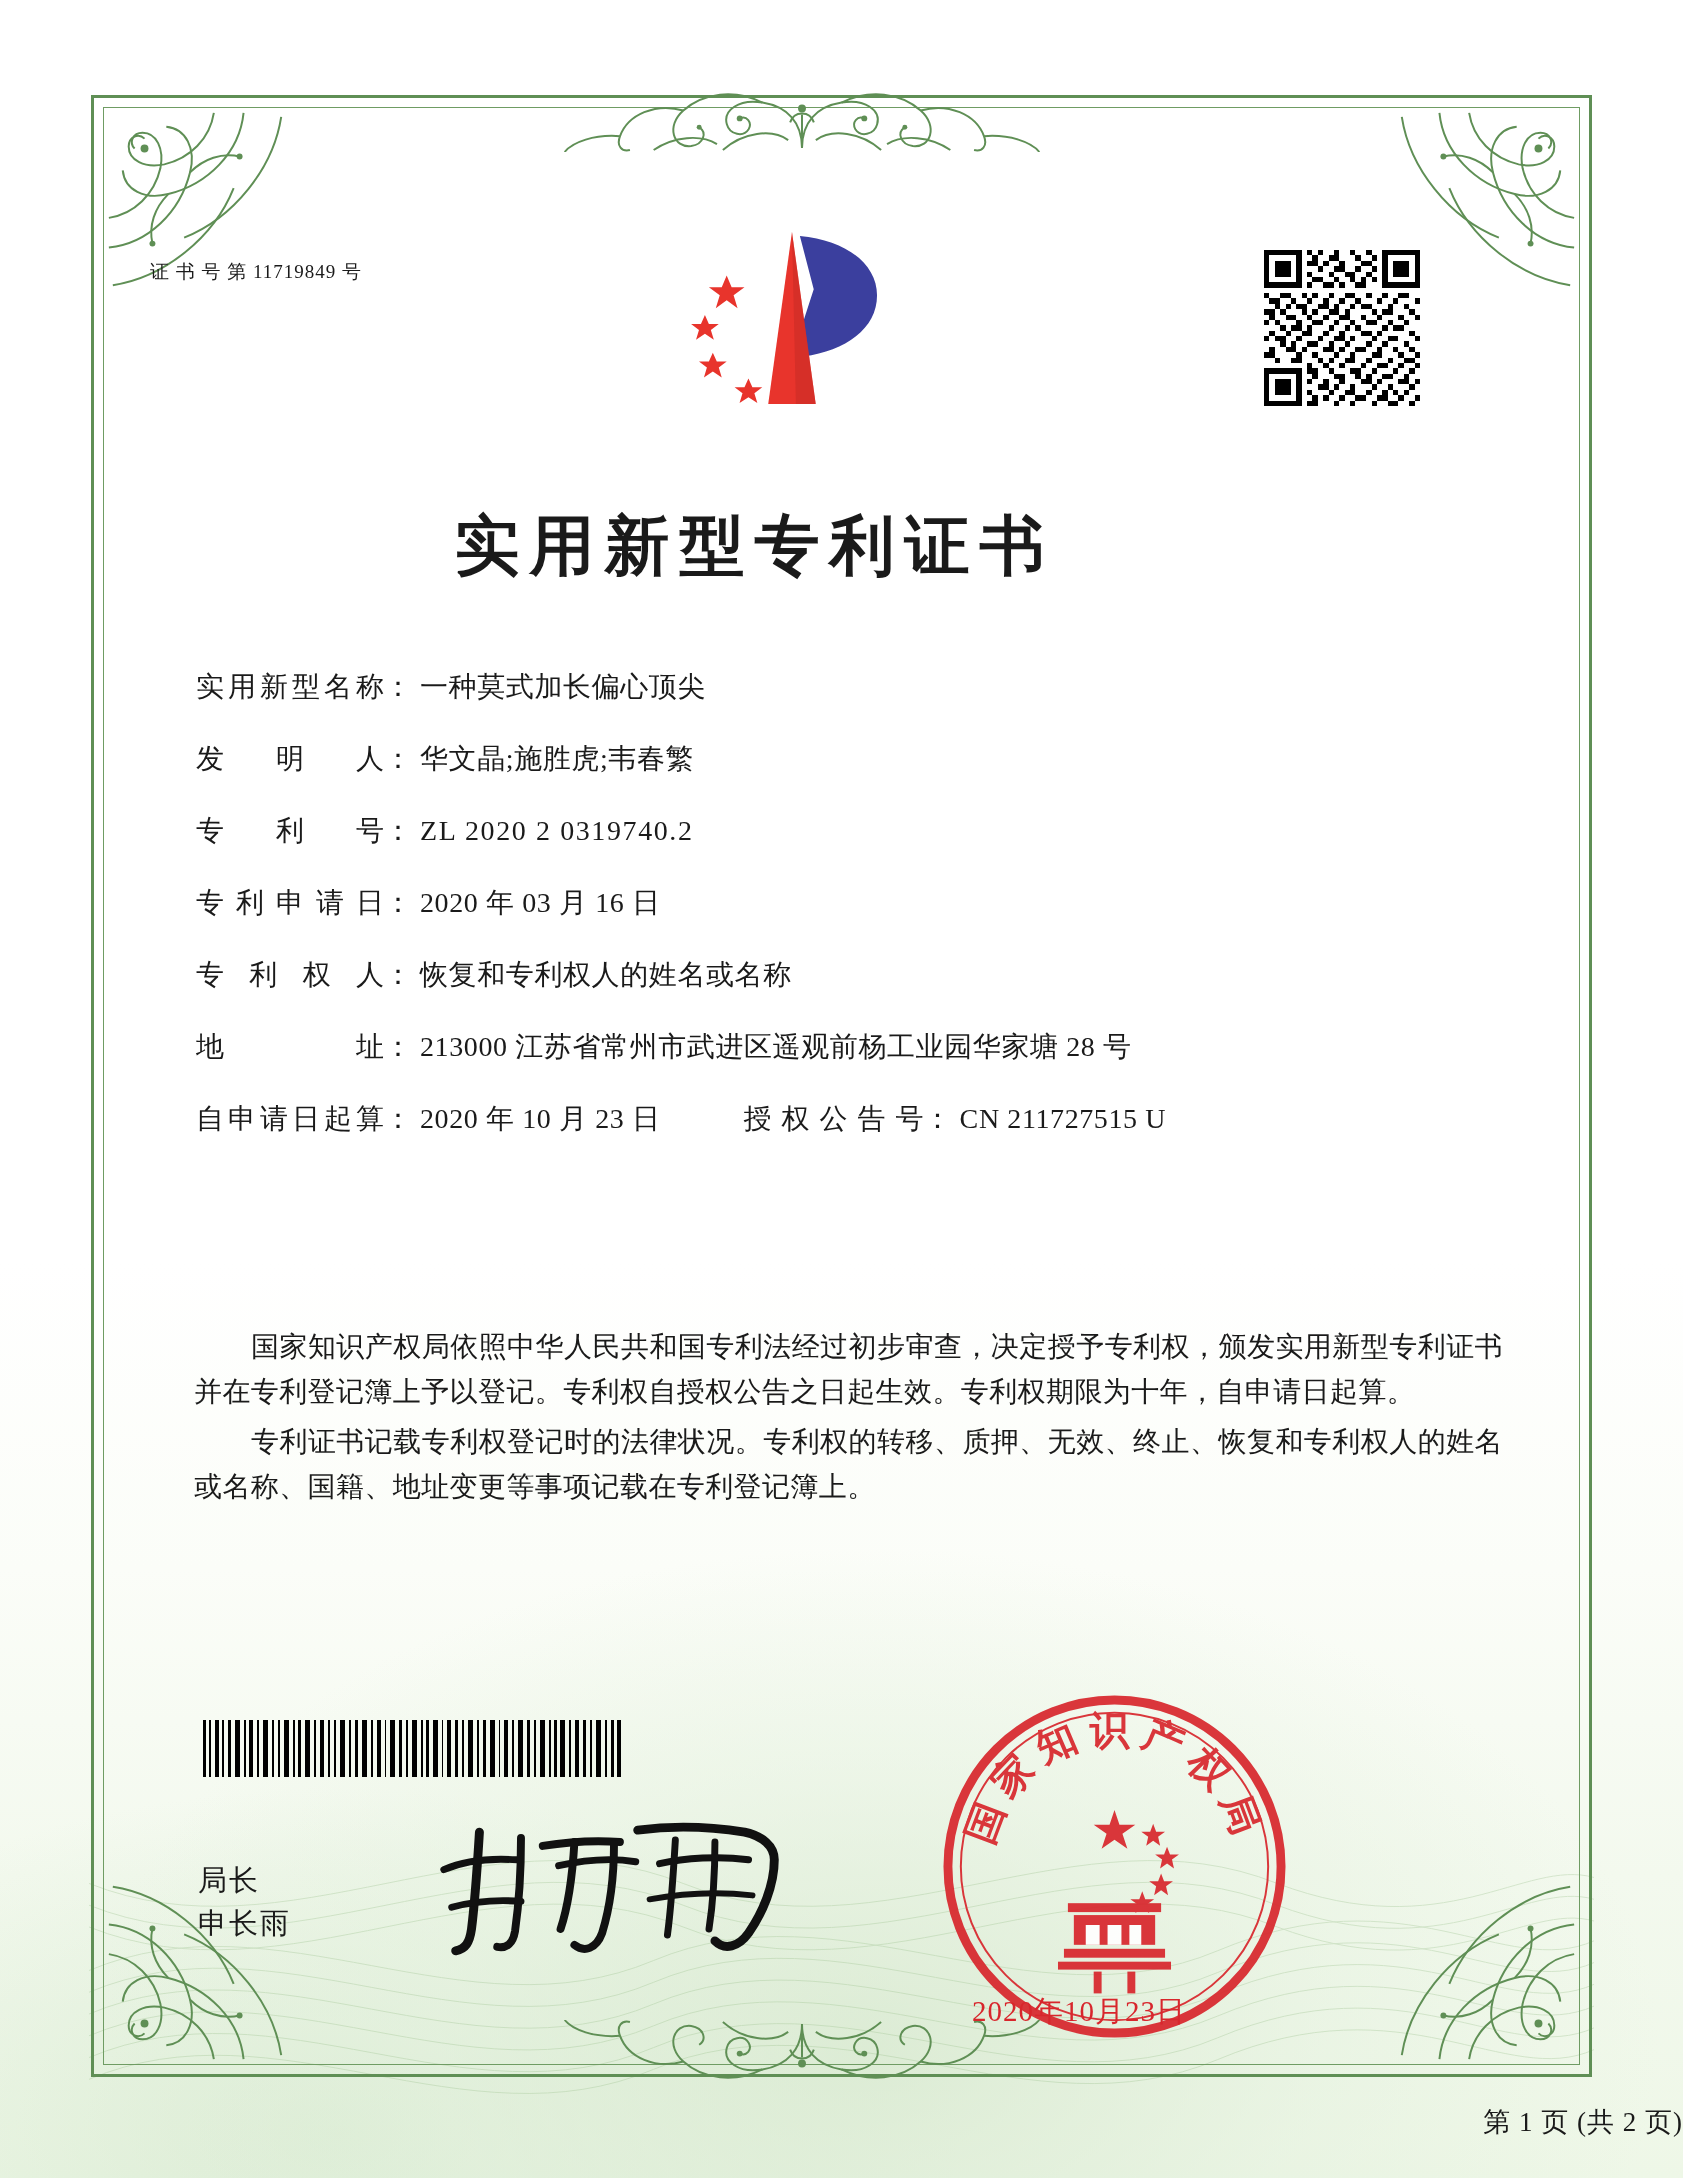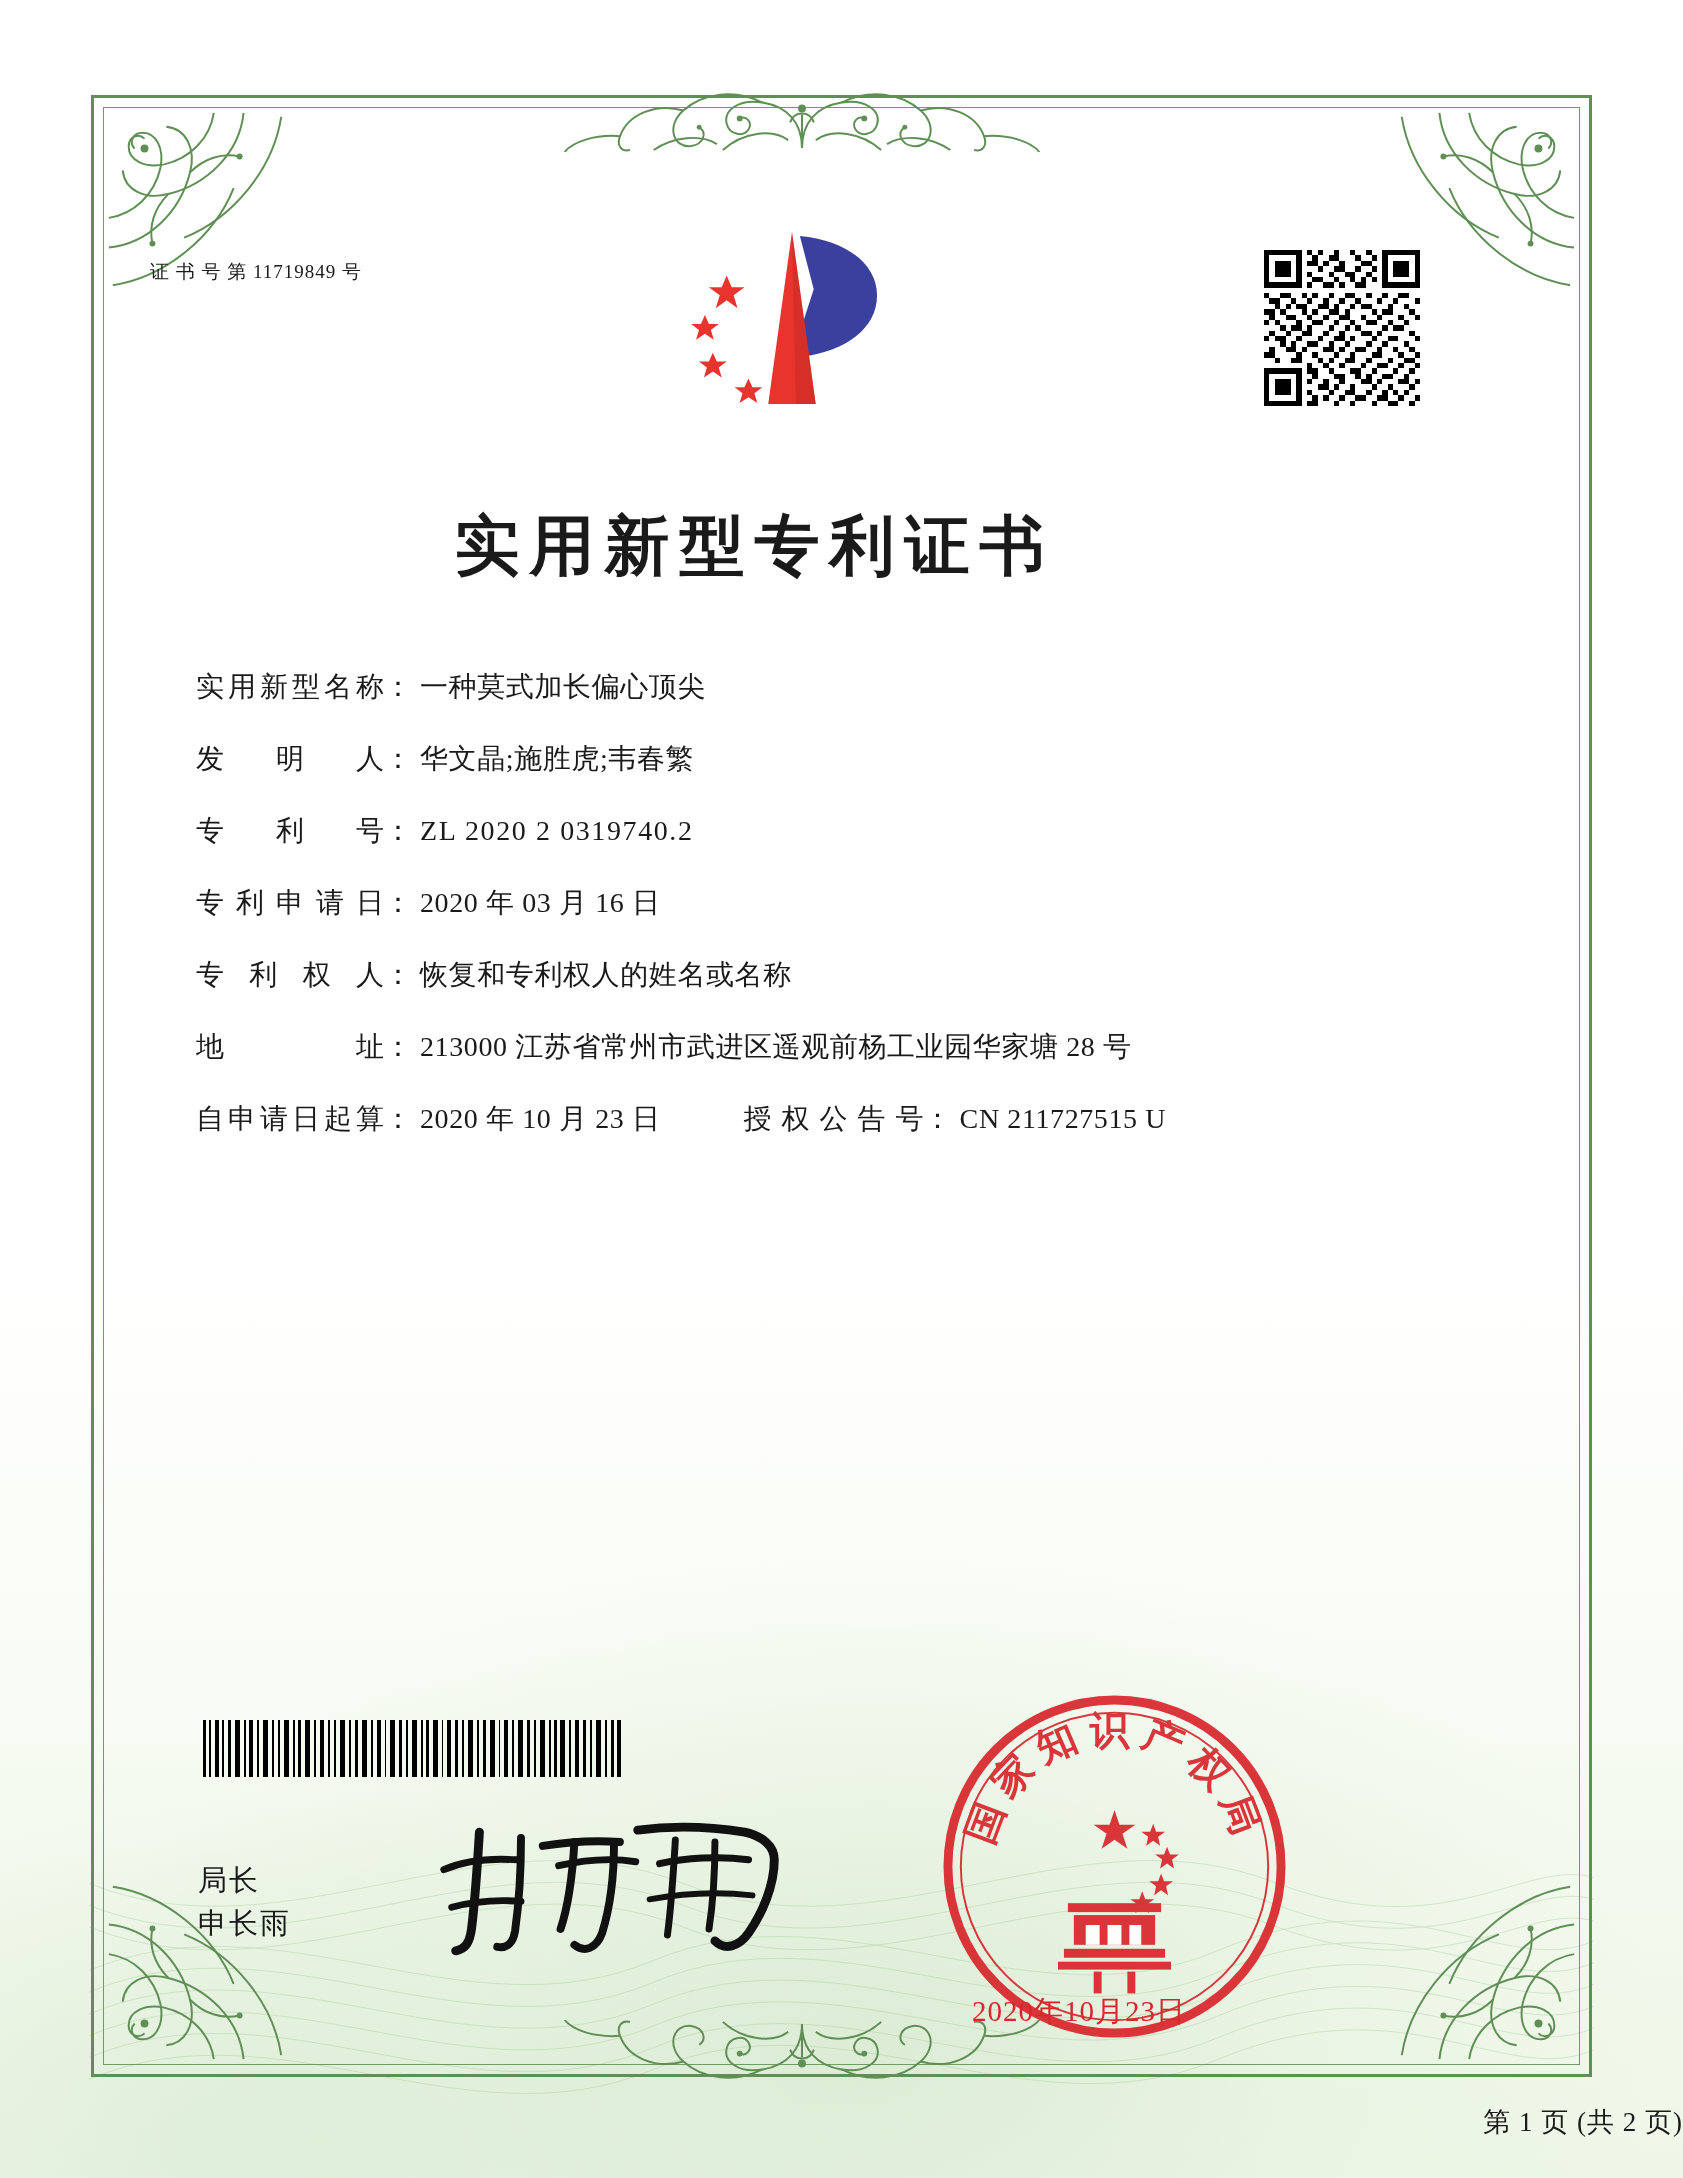--- a/index.html
+++ b/index.html
@@ -610,20 +610,24 @@
       <span class="field-label">自申请日起算</span>
       <span class="field-colon">：</span>
       <span class="field-value">2020 年 10 月 23 日</span>
       <span class="row-inline-second">
         <span class="field-label">授权公告号</span><span class="field-colon">：</span><span class="field-value">CN 211727515 U</span>
       </span>
     </div>
 
   </div>
 
+  <div id="paragraphs">
+    <p>国家知识产权局依照中华人民共和国专利法经过初步审查，决定授予专利权，颁发实用新型专利证书并在专利登记簿上予以登记。专利权自授权公告之日起生效。专利权期限为十年，自申请日起算。</p>
+    <p>专利证书记载专利权登记时的法律状况。专利权的转移、质押、无效、终止、恢复和专利权人的姓名或名称、国籍、地址变更等事项记载在专利登记簿上。</p>
+  </div>
 
   <svg id="barcode" viewBox="0 0 430 58" shape-rendering="crispEdges">
     <rect width="430" height="58" fill="#ffffff" opacity="0"></rect>
     <g fill="#000000">
       <rect x="0" y="0" width="3" height="58"></rect>
         <rect x="6" y="0" width="2" height="58"></rect>
       <rect x="12" y="0" width="5" height="58"></rect>
         <rect x="20" y="0" width="2" height="58"></rect>
       <rect x="26" y="0" width="3" height="58"></rect>
         <rect x="33" y="0" width="5" height="58"></rect>

